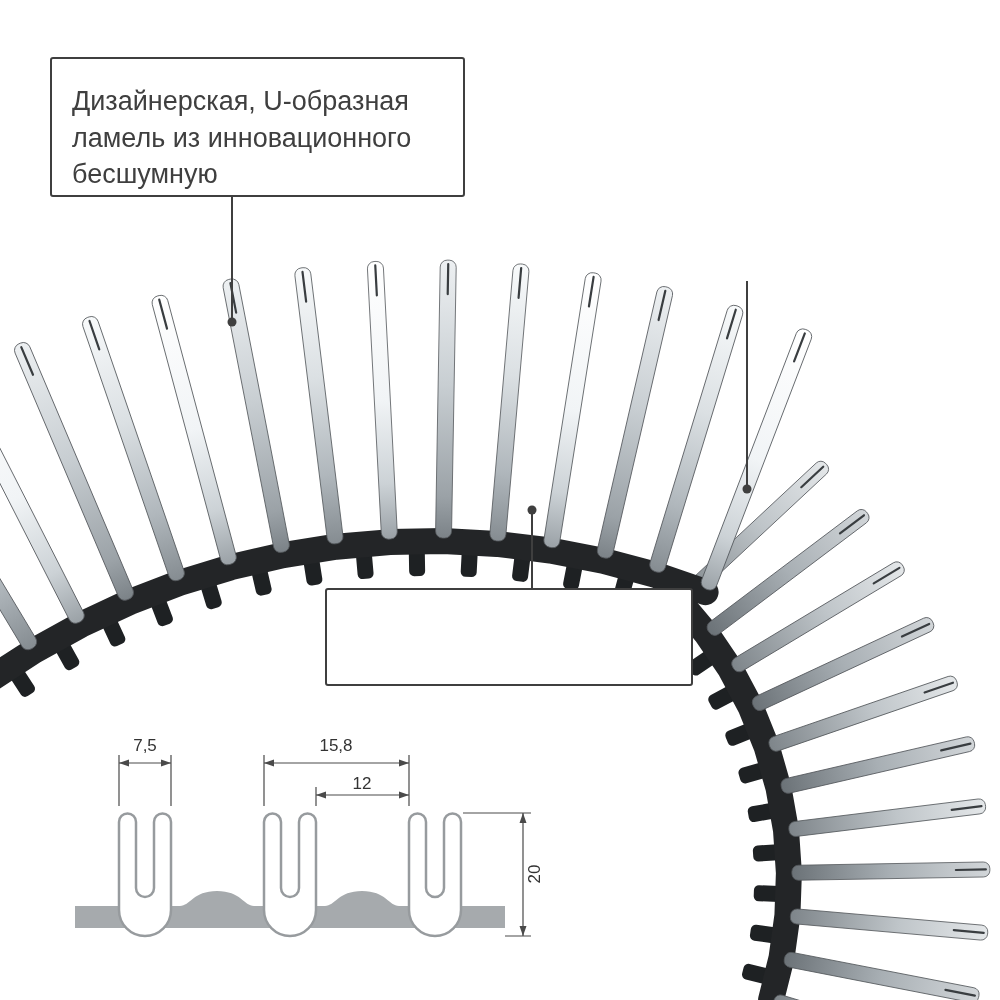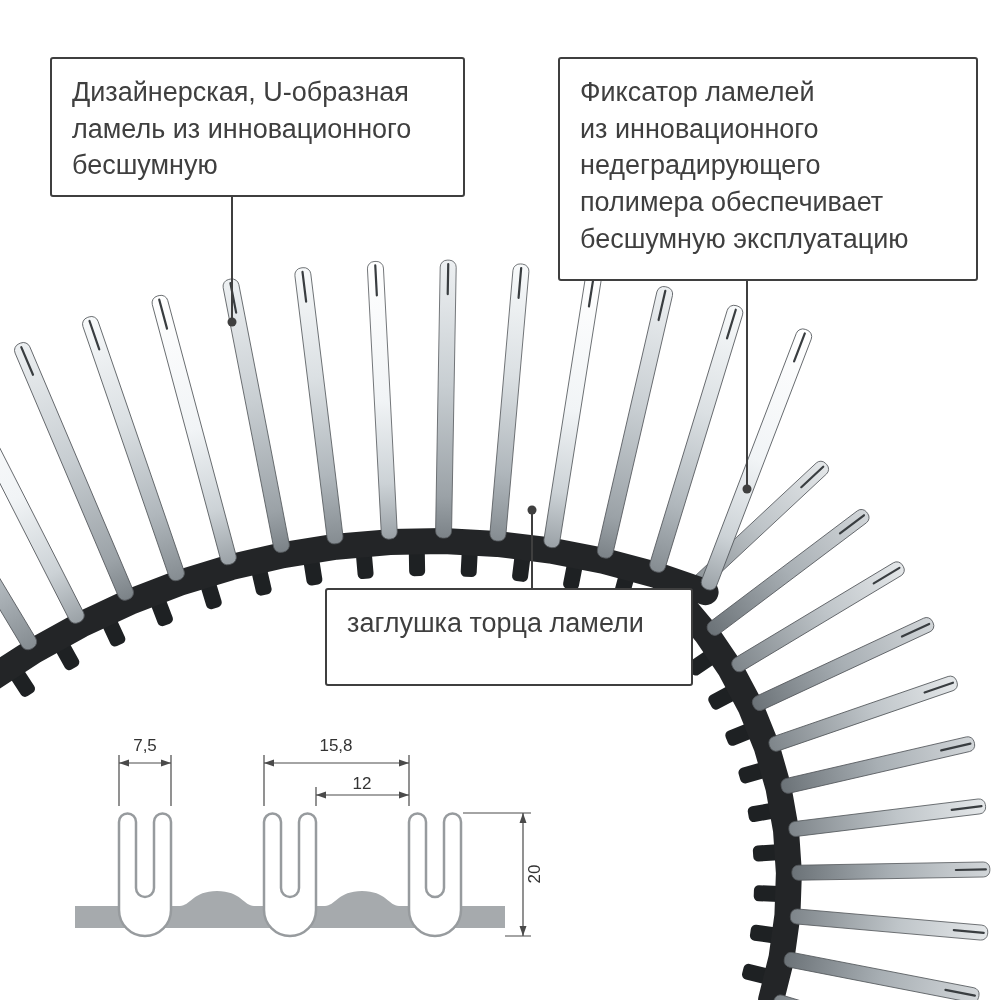--- a/index.html
+++ b/index.html
@@ -1,20 +1,20 @@
 <!DOCTYPE html>
 <html><head>
 <meta charset="utf-8">
 <style>
   *{margin:0;padding:0;box-sizing:border-box}
   html,body{width:1000px;height:1000px;background:#fff;font-family:"Liberation Sans",sans-serif}
   .stage{position:relative;width:1000px;height:1000px;background:#fff;overflow:hidden}
   #render{position:absolute;left:0;top:0;width:1000px;height:1000px}
   .callout{position:absolute;background:#fff;border:2px solid #3f3f3f;border-radius:3px;
-           padding:15px 20px;color:#3f3f3f;font-size:27px;line-height:1.36;white-space:nowrap;z-index:2}
+           padding:24px 20px;color:#3f3f3f;font-size:27px;line-height:1.36;white-space:nowrap;z-index:2}
   .dim{font-size:17px;fill:#333;font-family:"Liberation Sans",sans-serif}
   .dimline{stroke:#4a4a4a;stroke-width:1.2;fill:none}
   .dimarrow{fill:#4a4a4a}
   .profile{fill:#ffffff;stroke:#979b9e;stroke-width:2.5}
 </style>
 </head>
 <body>
 
 <div class="stage">
 
@@ -244,25 +244,17 @@
       <circle cx="532" cy="510" r="4.5" stroke="none"></circle>
     </g>
   </svg>
 
   <div class="callout" style="left:50px;top:57px;width:415px;height:140px">
     <div>Дизайнерская, U-образная</div>
     <div>ламель из инновационного</div>
     <div>бесшумную</div>
   </div>
 
-  <div class="callout" style="left:558px;top:57px;width:420px;height:224px">
-    <div>Фиксатор ламелей</div>
-    <div>из инновационного</div>
-    <div>недеградирующего</div>
-    <div>полимера обеспечивает</div>
-    <div>бесшумную эксплуатацию</div>
+
+  <div class="callout" style="left:325px;top:588px;width:368px;height:98px">
   </div>
 
-  <div class="callout" style="left:325px;top:588px;width:368px;height:98px">
-    <div>заглушка торца ламели</div>
-  </div>
-
 </div>
 
 </body></html>

